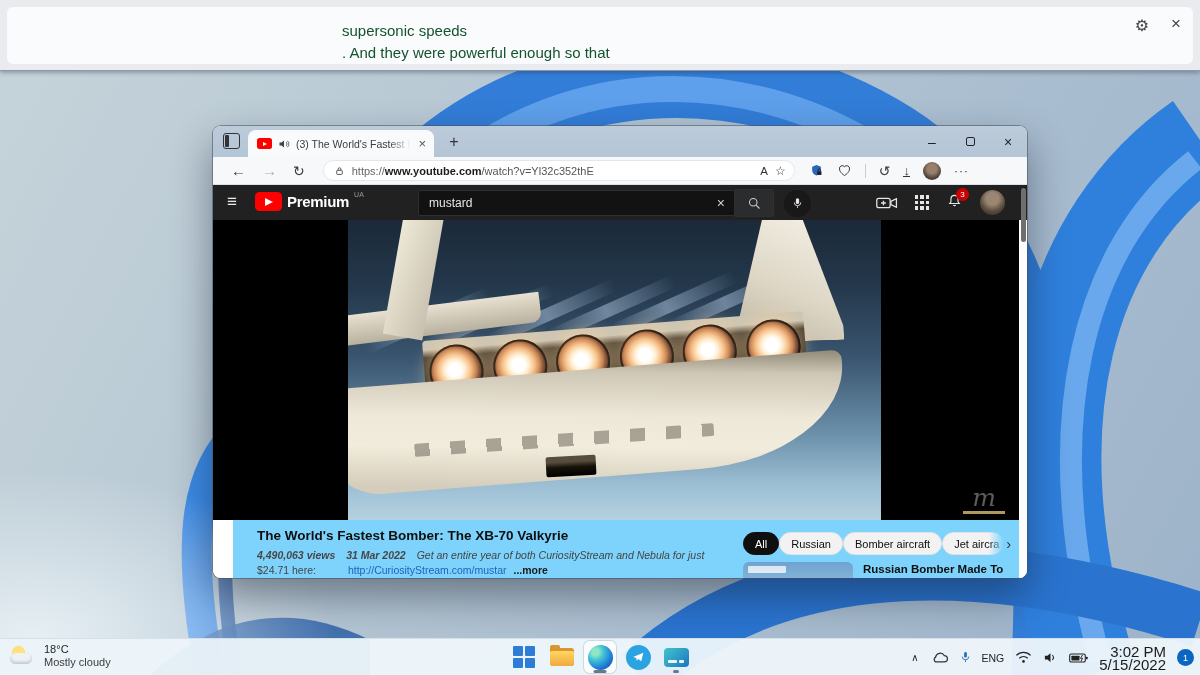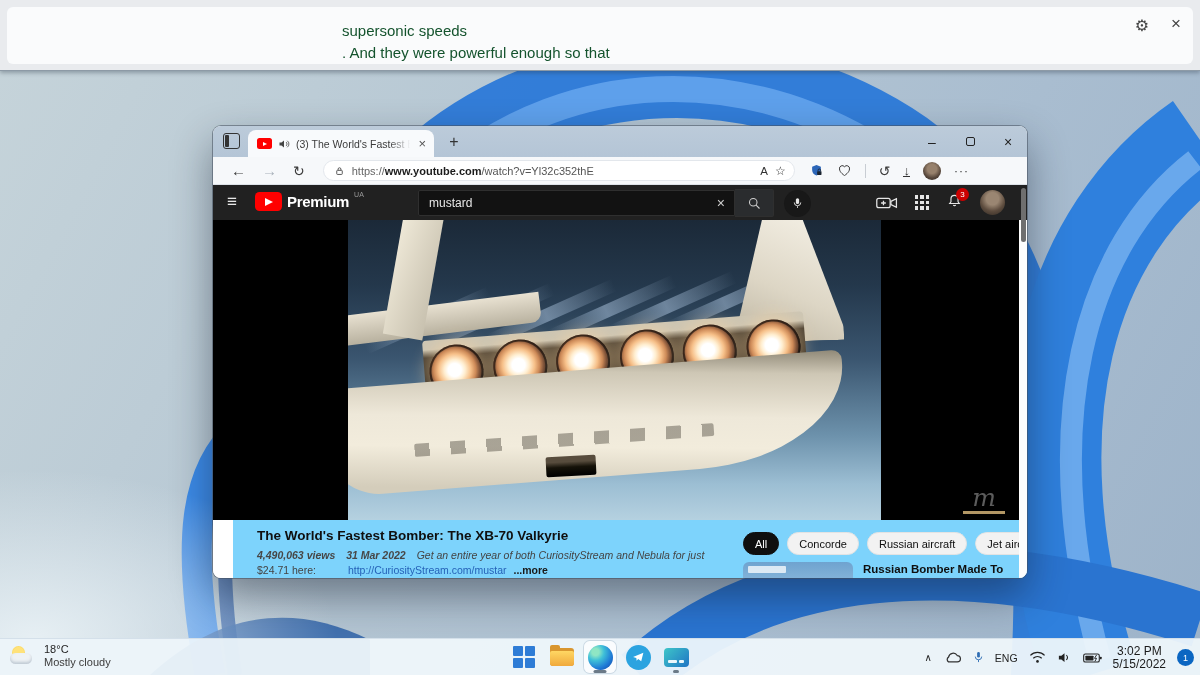--- a/index.html
+++ b/index.html
@@ -127,21 +127,21 @@
   .yt-info { display:flex; height:64px; width:806px; background:#7dd3fc; padding:8px 0 0 24px;margin-left:20px; }
   .vi-left { flex:0 0 468px; }
   .vi-title { font-size:13.5px; font-weight:700; color:#0f0f0f; }
   .vi-meta { margin-top:6px; font-size:10.5px; color:#444;font-style:italic; }
   .vi-meta b { font-weight:700; color:#474747; }
   .vi-meta .d2 { margin-left:8px; margin-right:8px; }
   .vi-line2 { margin-top:3px; font-size:10.5px; color:#444; }
   .vi-link { color:#2562b8;padding-left:29px; }
   .vi-more { color:#1a1a1a; font-weight:700; margin-left:4px; }
   .vi-right { margin-left:18px; flex:1; }
-  .chips { display:flex; align-items:center; gap:8px; margin-top:4px; }
+  .chips { display:flex; align-items:center; margin-top:4px; }
   .chip { height:23px; border-radius:14px; background:#f2f2f2; border:1px solid #e3e3e3; color:#0f0f0f;
     font-size:11px; display:flex; align-items:center; padding:0 11px; white-space:nowrap; }
   .chip.sel { background:#0f0f0f; color:#fff; border-color:#0f0f0f; }
   .chip.cut { max-width:62px; overflow:hidden; -webkit-mask-image:linear-gradient(90deg,#000 75%,transparent); mask-image:linear-gradient(90deg,#000 75%,transparent);}
   .chips-next { font-size:15px; color:#333; margin-left:2px; }
   .related { display:flex; align-items:flex-start; margin-top:7px; }
   .rel-thumb { width:110px; height:62px; border-radius:6px; flex:none;
     background:linear-gradient(180deg,#6fa3cf 0%,#96c2e2 55%,#d7e7f2 100%); position:relative; overflow:hidden; }
   .rel-thumb::after { content:""; position:absolute; left:5px; top:4px; width:38px; height:7px; background:rgba(255,255,255,.75); border-radius:1px; }
   .rel-title { margin-left:10px; width:160px; font-size:11.5px; font-weight:700; color:#0f0f0f; line-height:14px; }
@@ -171,21 +171,21 @@
   .folder .front { position:absolute; left:0; top:3px; right:0; bottom:0; background:linear-gradient(180deg,#ffd763,#f0a93c); border-radius:2px 2px 3px 3px; }
   .edge-logo { width:25px; height:25px; border-radius:50%;
     background:radial-gradient(circle at 30% 28%, #8fe6c4 0 14%, #3fc0d8 34%, #1e7ad6 66%, #15409c 100%); }
   .tg-logo { width:25px; height:25px; border-radius:50%; background:#2ba3e0; display:flex; align-items:center; justify-content:center; }
   .cap-logo { position:relative; width:25px; height:19px; border-radius:4px; background:linear-gradient(135deg,#3ec6c9,#1f74c4); }
   .cap-logo i { position:absolute; bottom:4px; height:2.5px; background:#eaf6fb; border-radius:1px; }
   .cap-logo i.l1 { left:4px; width:9px; } .cap-logo i.l2 { left:15px; width:5px; }
   .tray { position:absolute; right:6px; top:0; height:37px; display:flex; align-items:center; gap:11px; }
   .tray-chev { font-size:10px; color:#222; }
   .tray-lang { font-size:10.5px; font-weight:400; color:#222; }
-  .clock { text-align:center; font-size:12px; color:#1b1b1b; line-height:13px; }
+  .clock { text-align:right; font-size:15px; color:#1b1b1b; line-height:13px; }
   .noti-badge { width:17px; height:17px; border-radius:50%; background:#0b66c2; color:#fff; font-size:9px;
     display:flex; align-items:center; justify-content:center; }
 </style>
 </head>
 <body>
 
 <div class="screen">
 
   <div class="wallpaper">
     <svg viewBox="0 0 1200 675">
@@ -368,22 +368,22 @@
           </div>
           <div class="vi-line2">
             <span>$24.71 here:</span>
             <span class="vi-link">http://CuriosityStream.com/mustar</span>
             <span class="vi-more">...more</span>
           </div>
         </div>
         <div class="vi-right">
           <div class="chips">
             <div class="chip sel">All</div>
-            <div class="chip">Concorde</div>
-            <div class="chip">Russian aircraft</div>
+            <div class="chip">Russian</div>
+            <div class="chip">Bomber aircraft</div>
             <div class="chip cut">Jet aircra</div>
             <span class="chips-next">›</span>
           </div>
           <div class="related">
             <div class="rel-thumb"></div>
             <div class="rel-title">Russian Bomber Made To</div>
             <span class="rel-kebab">⋮</span>
           </div>
         </div>
       </div>

